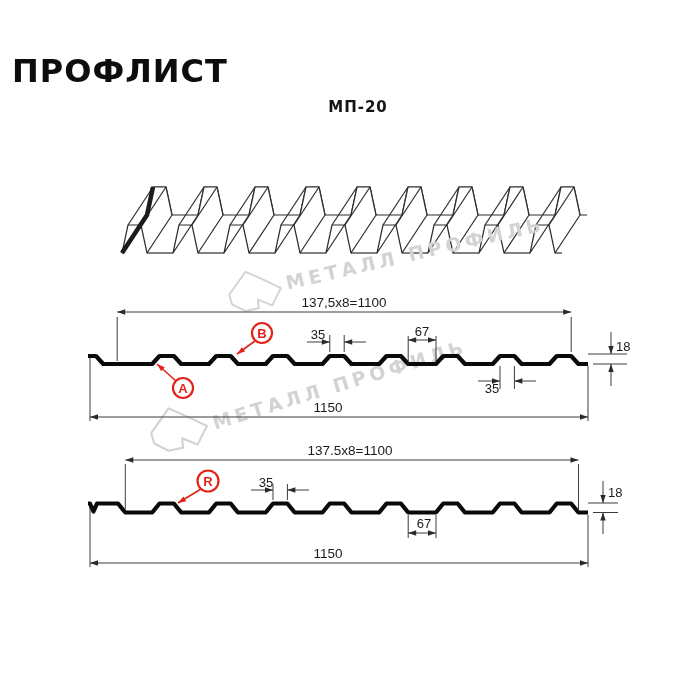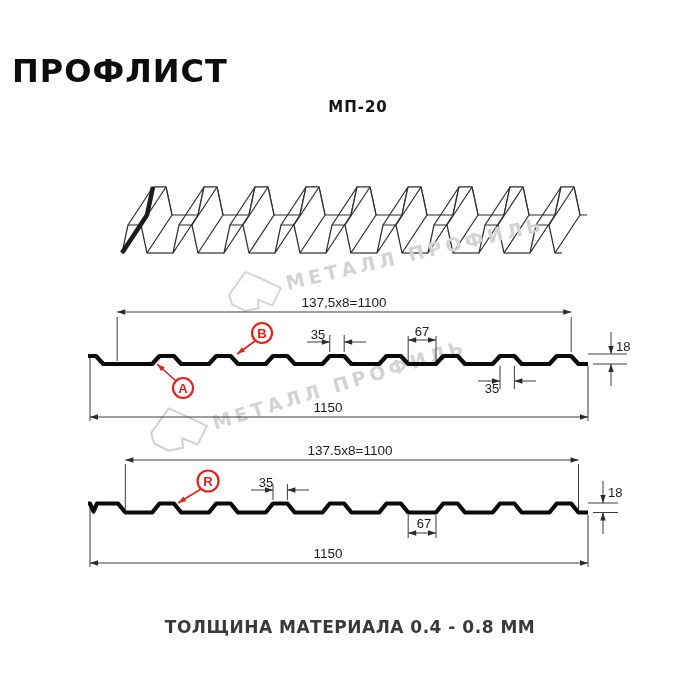--- a/index.html
+++ b/index.html
@@ -194,14 +194,13 @@
     <text class="dim-text" x="538" y="57" text-anchor="start">18</text>
     <text class="dim-text-big" x="258" y="118" text-anchor="middle">1150</text>
     <g id="p2red">
         <line x1="131" y1="49" x2="108" y2="63" class="red-line"></line>
         <path d="M108,63 L116.23744520153402,61.14676052499303 L113.429731688297,56.534088324675054 Z" class="red-arrow"></path>
       </g>
     <circle class="red-circ" cx="138" cy="41" r="10.5"></circle>
     <text class="red-letter" x="138" y="45.5">R</text>
   </svg>
 
-  <div class="footer">ТОЛЩИНА МАТЕРИАЛА 0.4 - 0.8 ММ</div>
 </div>
 
 </body></html>

